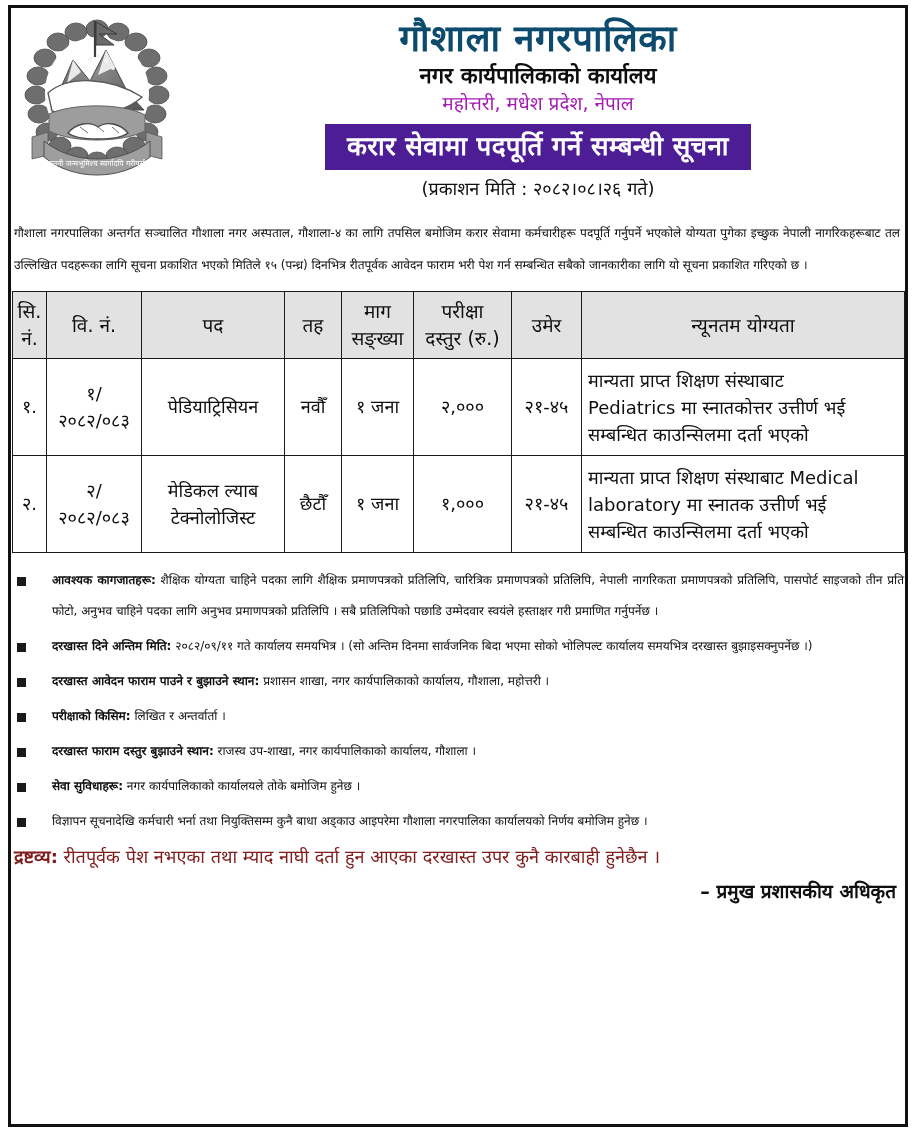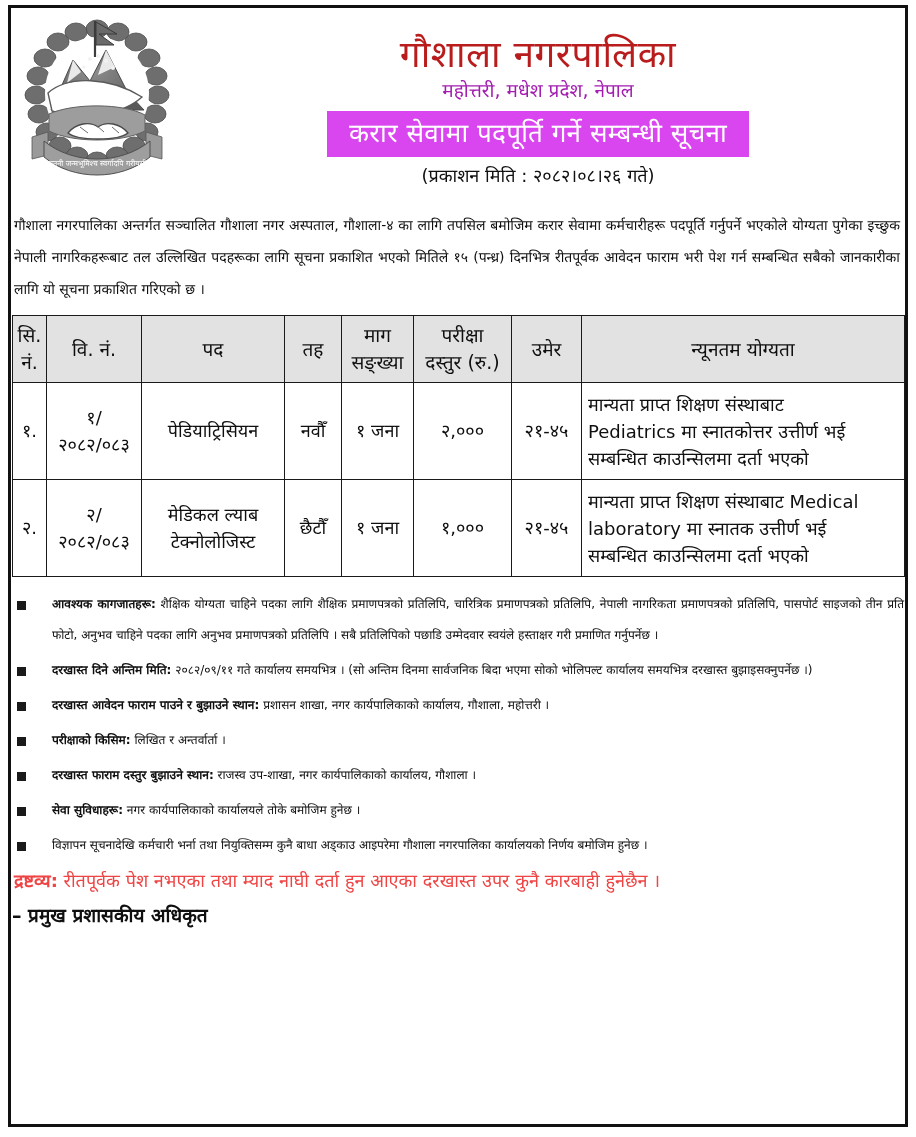--- a/index.html
+++ b/index.html
@@ -62,71 +62,71 @@
   .header-text {
     position: absolute;
     left: 160px;
     top: 0;
     right: 0;
     text-align: center;
   }
 
   .org-name {
     font-family: "DejaVu Sans", "Liberation Sans", sans-serif;
-    font-weight: normal;
+    font-weight: bold;
     font-size: 37px;
     line-height: 44px;
     letter-spacing: 0.5px;
-    margin-top: 24px;
-    color: #b91c1c;
+    margin-top: 8px;
+    color: #0c4a6e;
   }
   .org-sub1 {
     font-family: "DejaVu Sans", "Liberation Sans", sans-serif;
     font-weight: bold;
     font-size: 22px;
     line-height: 29px;
     color: #0d0d0d;
   }
   .org-sub2 {
     font-family: "DejaVu Sans", "Liberation Sans", sans-serif;
     font-size: 19px;
     line-height: 27px;
     color: #a21caf;
   }
 
   .banner {
     display: inline-block;
-    background: #d946ef;
+    background: #4c1d95;
     color: #ffffff;
     font-family: "DejaVu Sans", "Liberation Sans", sans-serif;
-    font-weight: normal;
+    font-weight: bold;
     font-size: 26px;
     line-height: 26px;
     padding: 9px 22px 11px 22px;
     margin-top: 7px;
     letter-spacing: 0.3px;
   }
 
   .pub-date {
     font-family: "DejaVu Sans", "Liberation Sans", sans-serif;
     font-size: 18px;
     line-height: 25px;
     margin-top: 6px;
     color: #111111;
   }
 
   
   .intro {
     font-family: "DejaVu Sans", "Liberation Sans", sans-serif;
-    font-size: 14px;
+    font-size: 12px;
     line-height: 32px;
     text-align: justify;
     text-align-last: left;
     padding: 0 4px 0 2px;
-    margin-top: 4px;
+    margin-top: 12px;
     color: #0f0f0f;
   }
 
   
   table.notice-table {
     border-collapse: collapse;
     width: 892px;
     margin-top: 10px;
     table-layout: fixed;
     font-family: "DejaVu Sans", "Liberation Sans", sans-serif;
@@ -202,29 +202,30 @@
   .lbl {
     font-weight: bold;
   }
 
   .note-line {
     font-family: "DejaVu Sans", "Liberation Sans", sans-serif;
     font-size: 18px;
     line-height: 31px;
     margin-top: 3px;
     padding-left: 2px;
-    color: #ef4444;
+    color: #7f1d1d;
   }
   .note-line .lbl { font-weight: bold; }
 
   .signature {
     font-family: "DejaVu Sans", "Liberation Sans", sans-serif;
     font-weight: bold;
     font-size: 19px;
     line-height: 30px;
+    text-align: right;
     padding-right: 8px;
     margin-top: 4px;
     color: #0f0f0f;
   }
 </style>
 </head>
 <body>
 
 <div class="page">
   <div class="frame"></div>
@@ -298,20 +299,21 @@
             <path d="M14 122 L30 117 L30 140 L14 144 Z" fill="#9a9a9a" stroke="#555" stroke-width="0.8"></path>
             <path d="M144 122 L128 117 L128 140 L144 144 Z" fill="#9a9a9a" stroke="#555" stroke-width="0.8"></path>
             <path d="M26 126 C55 150 103 150 132 126 L132 142 C103 166 55 166 26 142 Z" fill="#9e9e9e" stroke="#4f4f4f" stroke-width="1"></path>
             <text x="79" y="151" font-family="DejaVu Sans, sans-serif" font-size="7.5" fill="#ffffff" text-anchor="middle">जननी जन्मभूमिश्च स्वर्गादपि गरीयसी</text>
           </g>
         </svg>
       </div>
 
       <div class="header-text">
         <div class="org-name">गौशाला नगरपालिका</div>
+        <div class="org-sub1">नगर कार्यपालिकाको कार्यालय</div>
         <div class="org-sub2">महोत्तरी, मधेश प्रदेश, नेपाल</div>
         <div class="banner">करार सेवामा पदपूर्ति गर्ने सम्बन्धी सूचना</div>
         <div class="pub-date">(प्रकाशन मिति : २०८२।०८।२६ गते)</div>
       </div>
     </div>
 
     <div class="intro">गौशाला नगरपालिका अन्तर्गत सञ्चालित गौशाला नगर अस्पताल, गौशाला-४ का लागि तपसिल बमोजिम करार सेवामा कर्मचारीहरू पदपूर्ति गर्नुपर्ने भएकोले योग्यता पुगेका इच्छुक नेपाली नागरिकहरूबाट तल उल्लिखित पदहरूका लागि सूचना प्रकाशित भएको मितिले १५ (पन्ध्र) दिनभित्र रीतपूर्वक आवेदन फाराम भरी पेश गर्न सम्बन्धित सबैको जानकारीका लागि यो सूचना प्रकाशित गरिएको छ ।</div>
 
     <table class="notice-table">
       <colgroup>

